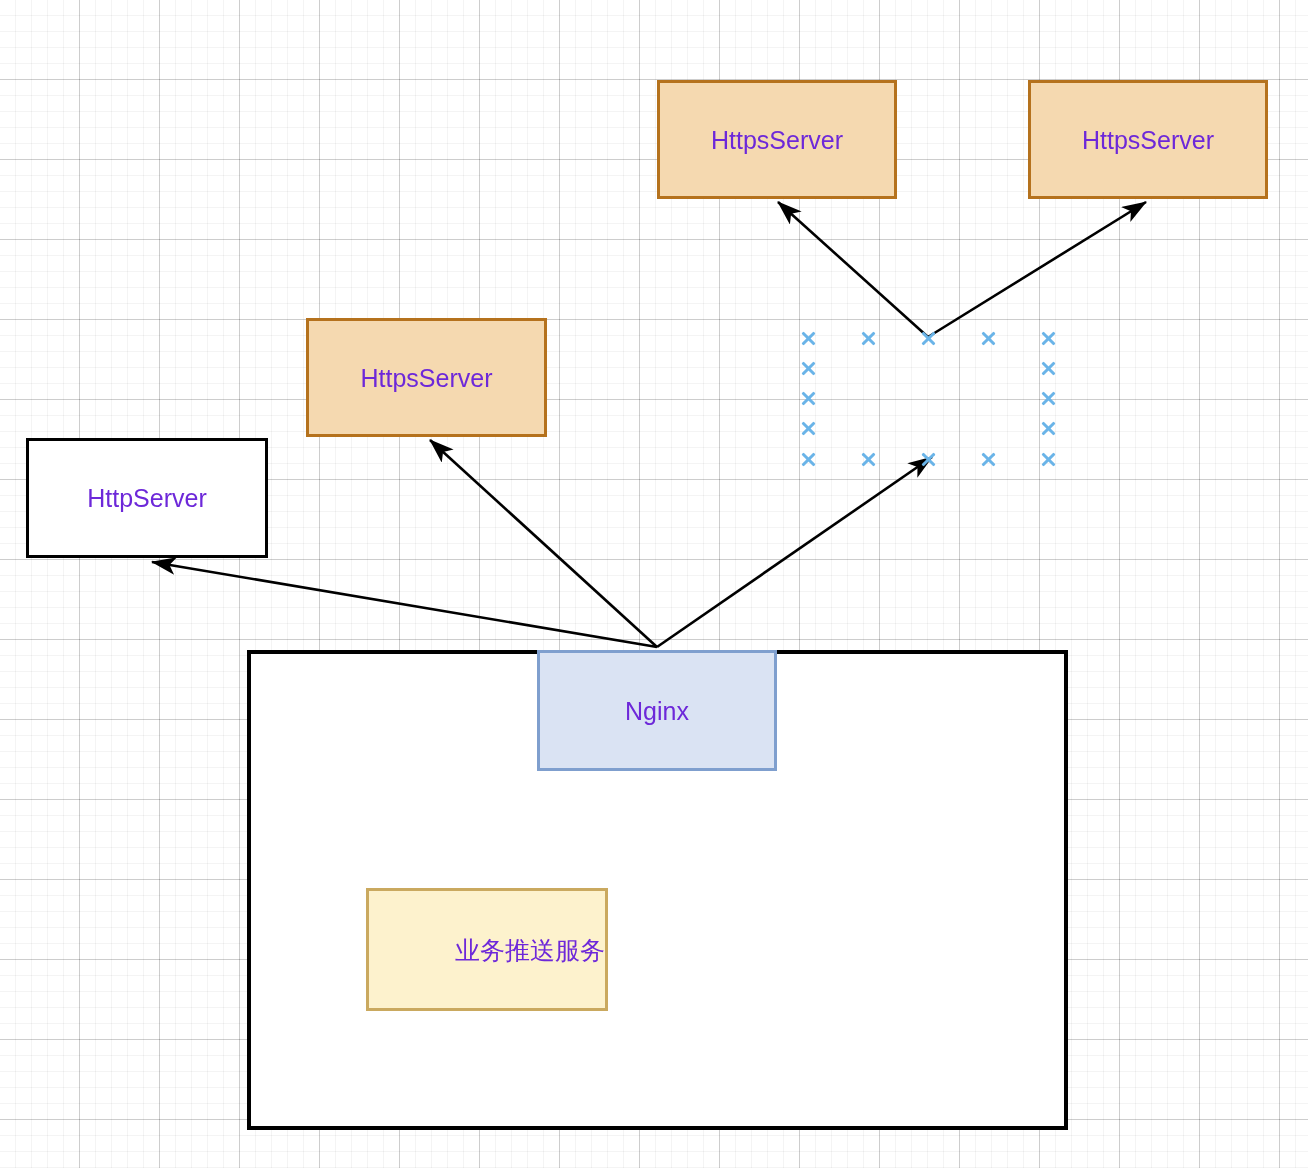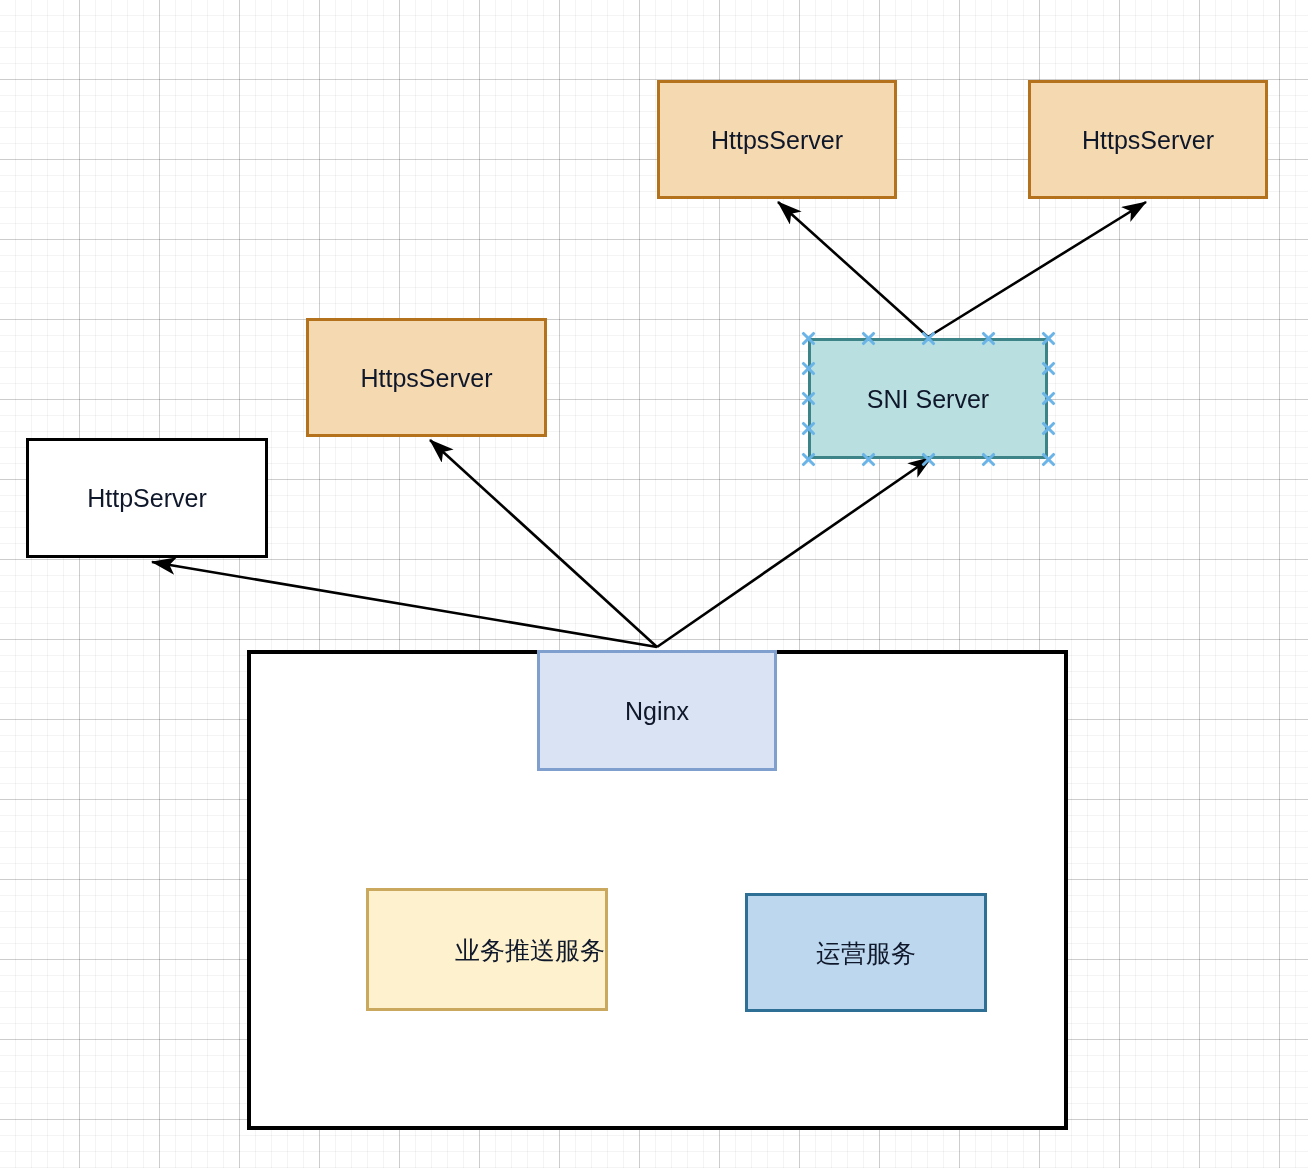--- a/index.html
+++ b/index.html
@@ -42,21 +42,21 @@
   }
 
   
   .node {
     position: absolute;
     box-sizing: border-box;
     display: flex;
     align-items: center;
     justify-content: center;
     text-align: center;
-    color: #0f172a;
+    color: #6d28d9;
     line-height: 1.2;
   }
 
   .node-label {
     display: block;
     white-space: nowrap;
   }
 
   
   .node.https {
@@ -161,39 +161,33 @@
   </div>
 
   <div class="node https" style="left:1028px; top:80px; width:240px; height:119px;">
     <span class="node-label">HttpsServer</span>
   </div>
 
   <div class="node https" style="left:306px; top:318px; width:241px; height:119px;">
     <span class="node-label">HttpsServer</span>
   </div>
 
-  <div class="node sni" id="sni-node" style="left:808px; top:338px; width:240px; height:121px;">
-    <span class="node-label">SNI Server</span>
-  </div>
 
   <div class="node nginx" style="left:537px; top:650px; width:240px; height:121px;">
     <span class="node-label">Nginx</span>
   </div>
 
   <div class="node http" style="left:26px; top:438px; width:242px; height:120px;">
     <span class="node-label">HttpServer</span>
   </div>
 
   <div class="node service-yellow" style="left:366px; top:888px; width:242px; height:123px;justify-content:flex-end;">
     <span class="node-label">业务推送服务</span>
   </div>
 
-  <div class="node service-blue" style="left:745px; top:893px; width:242px; height:119px;">
-    <span class="node-label">运营服务</span>
-  </div>
 
   <div id="handle-layer">
       <div class="handle" style="left: 808px; top: 338px;"></div>
       <div class="handle" style="left: 868px; top: 338px;"></div>
       <div class="handle" style="left: 928px; top: 338px;"></div>
       <div class="handle" style="left: 988px; top: 338px;"></div>
       <div class="handle" style="left: 1048px; top: 338px;"></div>
       <div class="handle" style="left: 808px; top: 368.25px;"></div>
       <div class="handle" style="left: 1048px; top: 368.25px;"></div>
       <div class="handle" style="left: 808px; top: 398.5px;"></div>

